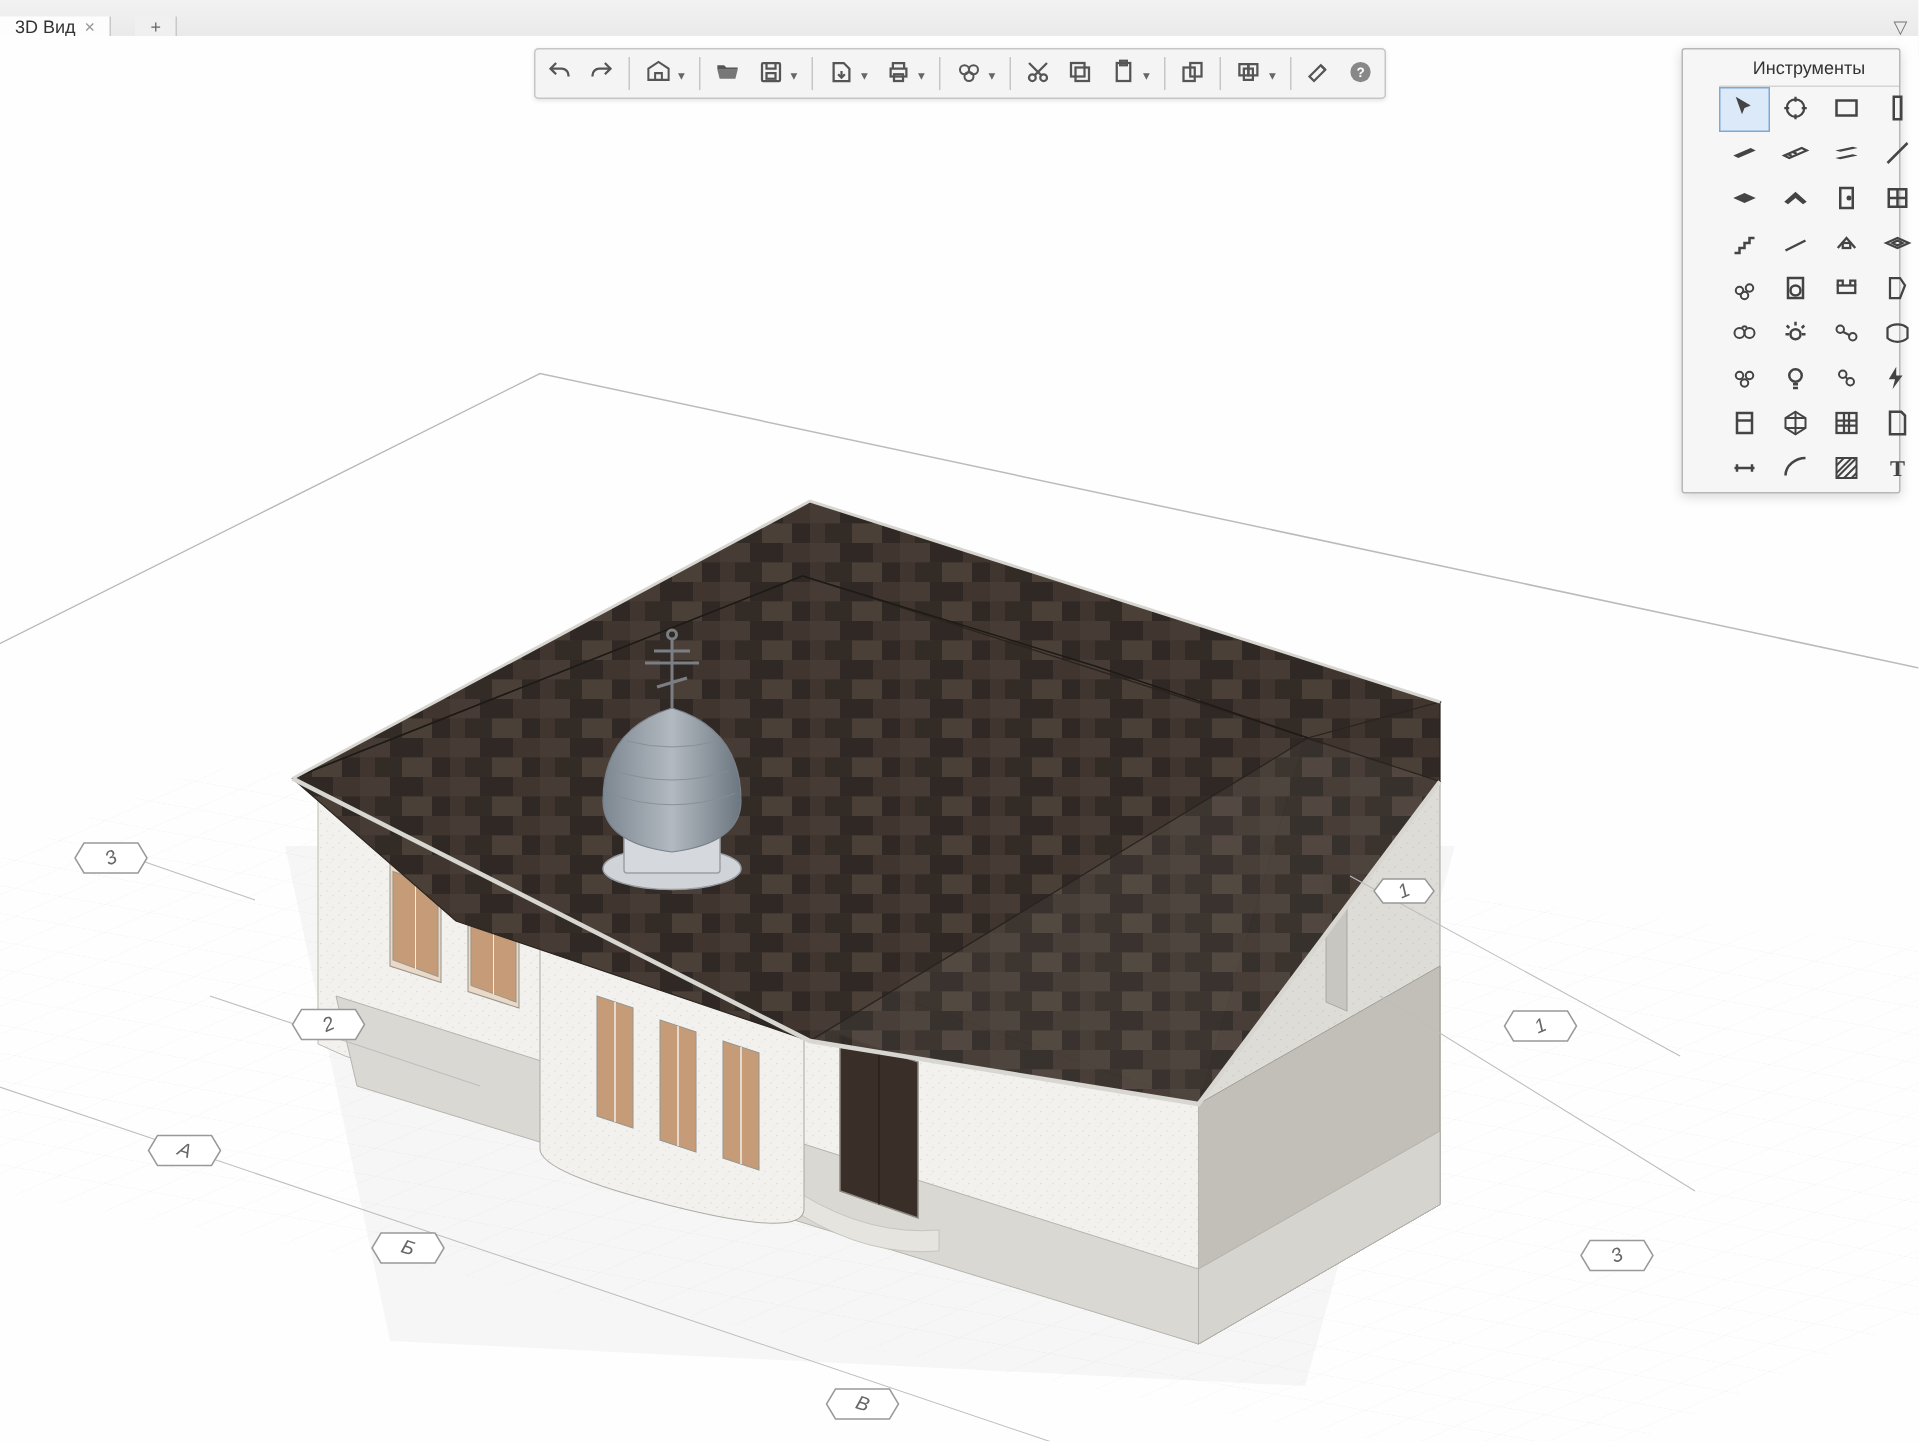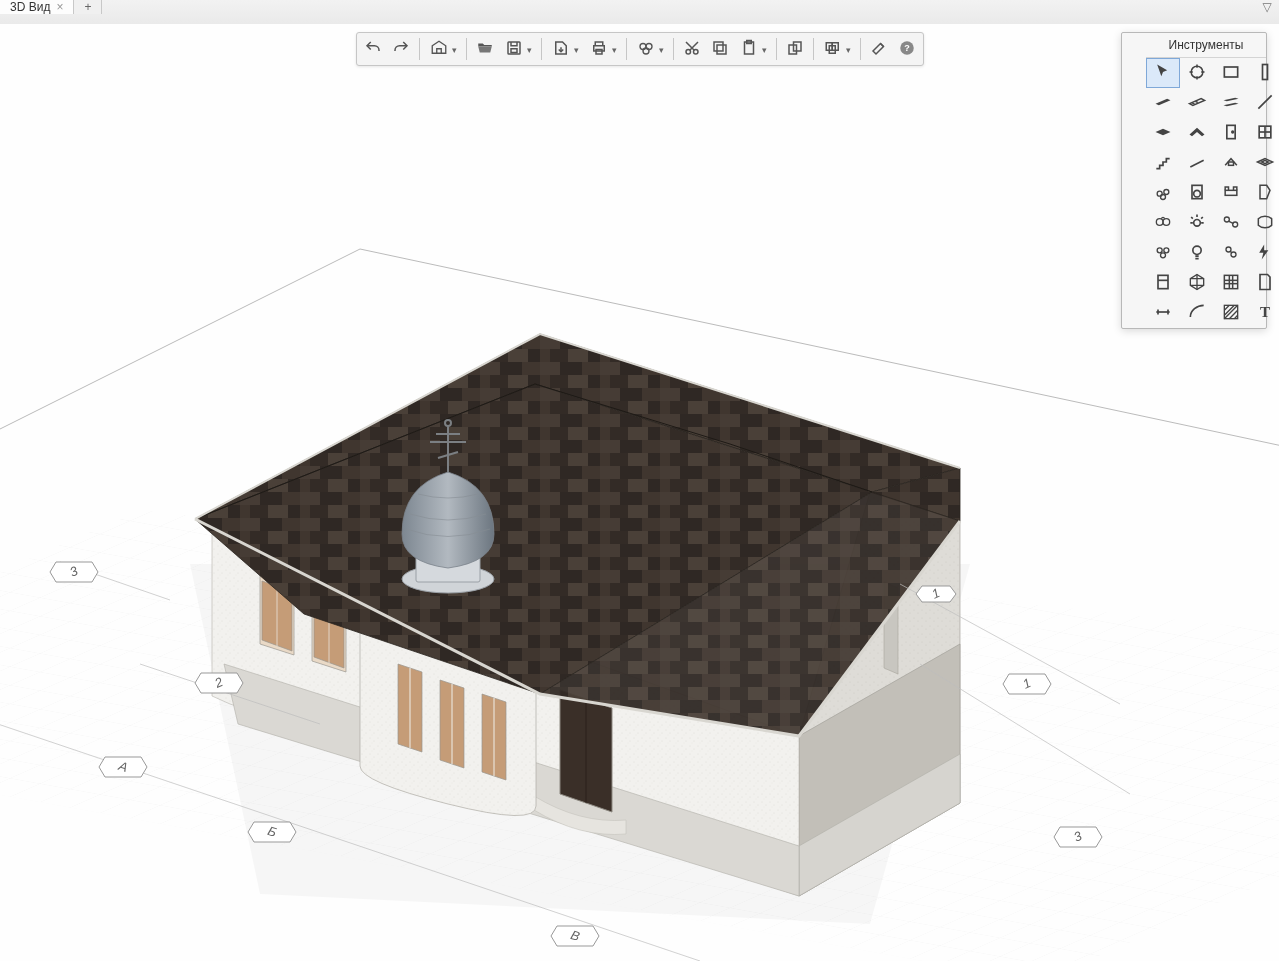--- a/index.html
+++ b/index.html
@@ -1,19 +1,19 @@
 <!DOCTYPE html>
 <html><head>
 <meta charset="utf-8">
 <style>
   * { box-sizing: border-box; margin: 0; padding: 0; }
   html, body { width: 1279px; height: 961px; font-family: "Segoe UI", Tahoma, sans-serif; font-size: 12px; background: #fdfdfd; overflow: hidden; }
   
   
-  .tabbar { height: 36px; background: linear-gradient(#f2f2f2,#e6e6e6); border-bottom: 1px solid #c8c8c8; display: flex; align-items: flex-start; }
+  .tabbar { height: 36px; background: linear-gradient(#f2f2f2,#e6e6e6); border-bottom: 1px solid #c8c8c8; display: flex; align-items: center; gap: 16px; }
   .tab { display: flex; align-items: center; gap: 6px; padding: 0 10px; background: #fdfdfd; border-right: 1px solid #c8c8c8; font-size: 12px; color: #333; }
   .tab .close { color: #999; font-size: 12px; cursor: pointer; }
   .newtab { width: 28px; display:flex; align-items:center; justify-content:center; border-right:1px solid #c8c8c8; color:#666; cursor:pointer; background:#f0f0f0;}
   .filler { flex:1; }
   .triangle { width:24px; display:flex; align-items:center; justify-content:center; color:#777; cursor:pointer;}
   
   
   .toolbar-wrap { position:absolute; top:32px; left:50%; transform:translateX(-50%); background:#f4f4f4; border:1px solid #c6c6c6; border-radius:3px; padding:3px; display:flex; gap:2px; box-shadow:0 1px 3px rgba(0,0,0,.1);}
   .tbtn { width:26px; height:26px; display:flex; align-items:center; justify-content:center; border:1px solid transparent; border-radius:2px; color:#555; cursor:pointer; }
   .tbtn.split { width:36px; justify-content:flex-start; padding-left:4px; position:relative;}

